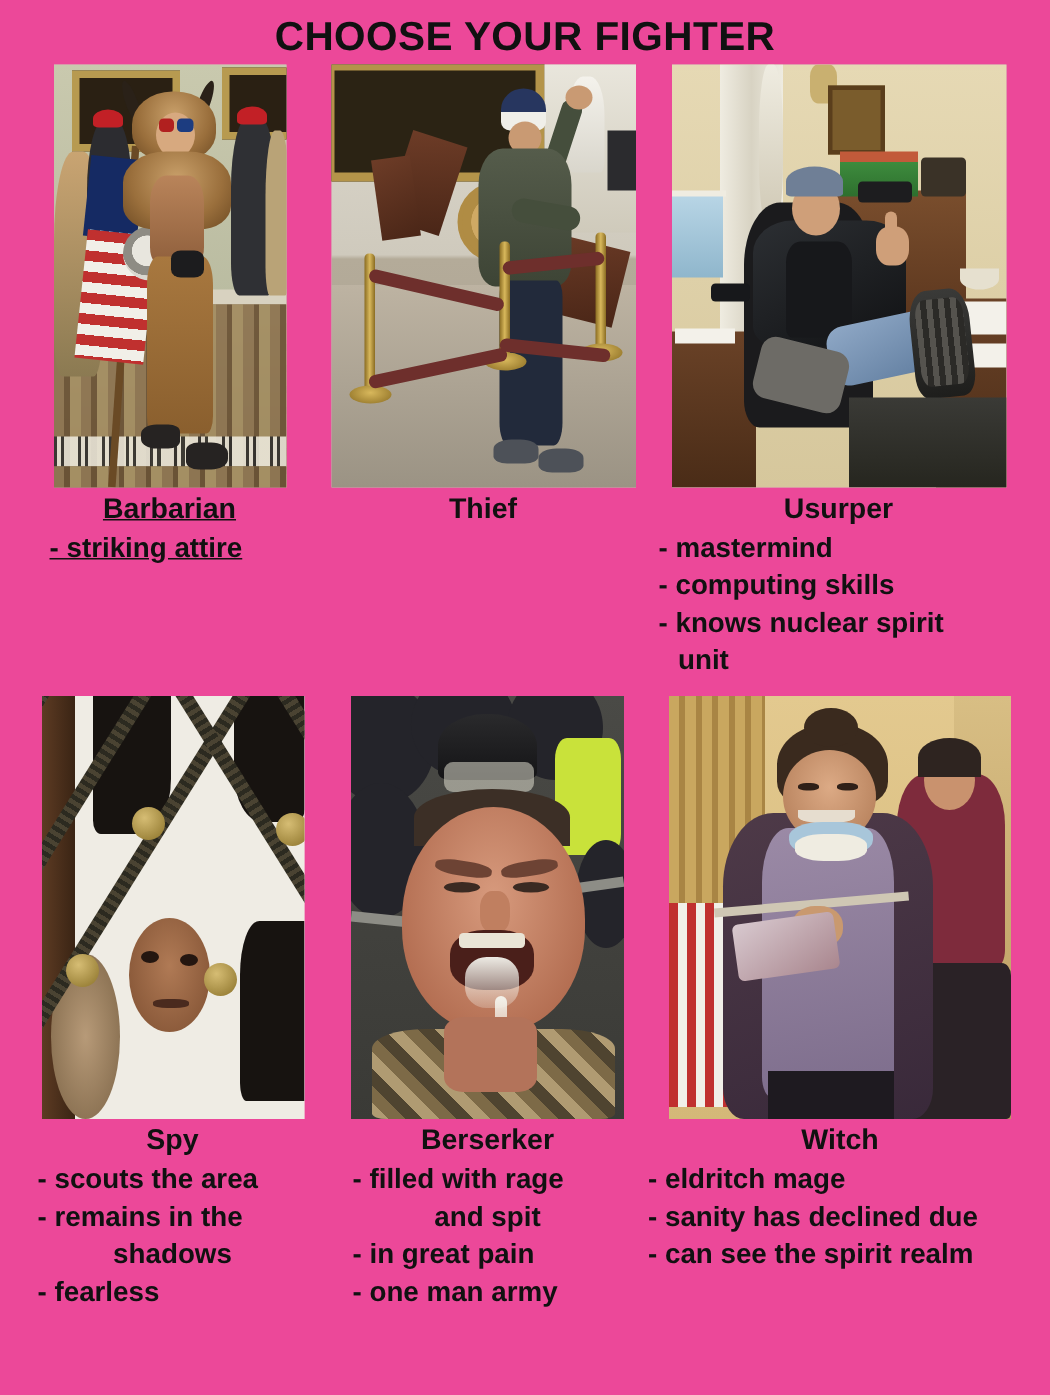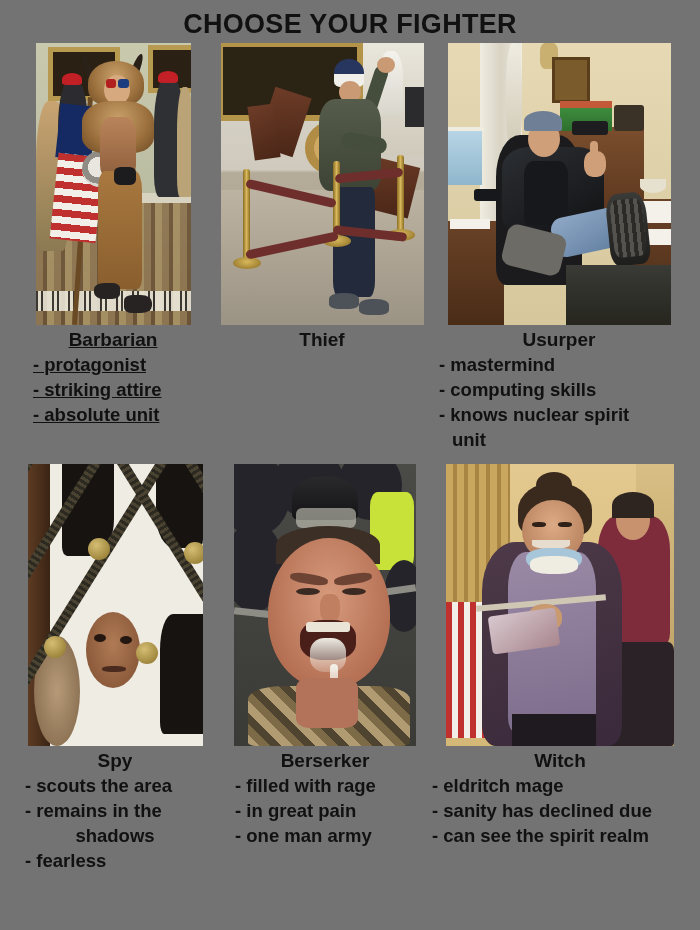--- a/index.html
+++ b/index.html
@@ -11,21 +11,21 @@
     width: 700px;
     height: 930px;
     font-family: "Liberation Sans", sans-serif;
     color: #111111;
     overflow: hidden;
     position: relative;
   }
   .meme {
     width: 700px;
     height: 930px;
-    background: #737373;
+    background: #ec4899;
     position: relative;
   }
   .title {
     text-align: center;
     font-size: 27px;
     font-weight: bold;
     letter-spacing: 0.3px;
     color: #111111;
     padding-top: 7px;
     line-height: 34px;
@@ -213,23 +213,21 @@
         <div class="p1-paint-b" style="left:82px;top:36px;width:11px;height:9px;border-radius:3px;"></div>
         <div class="p1-fur" style="left:46px;top:58px;width:72px;height:52px;border-radius:40% 40% 30% 30%;"></div>
         <div class="p1-torso" style="left:64px;top:74px;width:36px;height:60px;"></div>
         <div class="p1-pants" style="left:62px;top:128px;width:44px;height:118px;"></div>
         <div style="left:78px;top:124px;width:22px;height:18px;background:#1c1c1e;border-radius:30%;"></div>
         <div style="left:58px;top:240px;width:26px;height:16px;background:#262322;border-radius:40% 30% 30% 40%;"></div>
         <div style="left:88px;top:252px;width:28px;height:18px;background:#262322;border-radius:30% 40% 40% 30%;"></div>
       </div>
       <div class="cap-name">Barbarian</div>
       <div class="traits" style="width:160px;">
-        <div class="tr">- protagonist</div>
         <div class="tr">- striking attire</div>
-        <div class="tr">- absolute unit</div>
       </div>
     </div>
 
     <div class="cell" style="width:222px;">
       <div class="photo" style="width:203px;height:282px;">
         <div class="p2-wall fill"></div>
         <div class="p2-floor"></div>
         <div class="p2-paint" style="left:-4px;top:-2px;width:134px;height:68px;"></div>
         <div class="p2-stat" style="left:156px;top:6px;width:26px;height:66px;"></div>
         <div style="left:142px;top:0;width:62px;height:112px;background:linear-gradient(180deg,#e9e6dc,#cfcabb);"></div>
@@ -372,20 +370,21 @@
         <div class="p5-mouth" style="left:66px;top:156px;width:56px;height:40px;"></div>
         <div class="p5-teeth" style="left:72px;top:158px;width:44px;height:10px;"></div>
         <div class="p5-spit" style="left:76px;top:174px;width:36px;height:34px;"></div>
         <div class="p5-spit" style="left:96px;top:200px;width:8px;height:48px;border-radius:4px;"></div>
         <div class="p5-camo" style="left:14px;top:222px;width:162px;height:60px;"></div>
         <div style="left:62px;top:214px;width:62px;height:50px;background:#b3735a;border-radius:20%;"></div>
       </div>
       <div class="cap-name">Berserker</div>
       <div class="traits" style="width:180px;">
         <div class="tr">- filled with rage</div>
+        <div class="tr cont cont-center">and spit</div>
         <div class="tr">- in great pain</div>
         <div class="tr">- one man army</div>
       </div>
     </div>
 
     <div class="cell" style="width:260px;">
       <div class="photo" style="width:228px;height:282px;">
         <div class="p6-wall fill"></div>
         <div class="p6-col" style="left:0px;top:0;width:64px;height:150px;"></div>
         <div style="left:0px;top:146px;width:68px;height:16px;background:#b08f4e;"></div>

